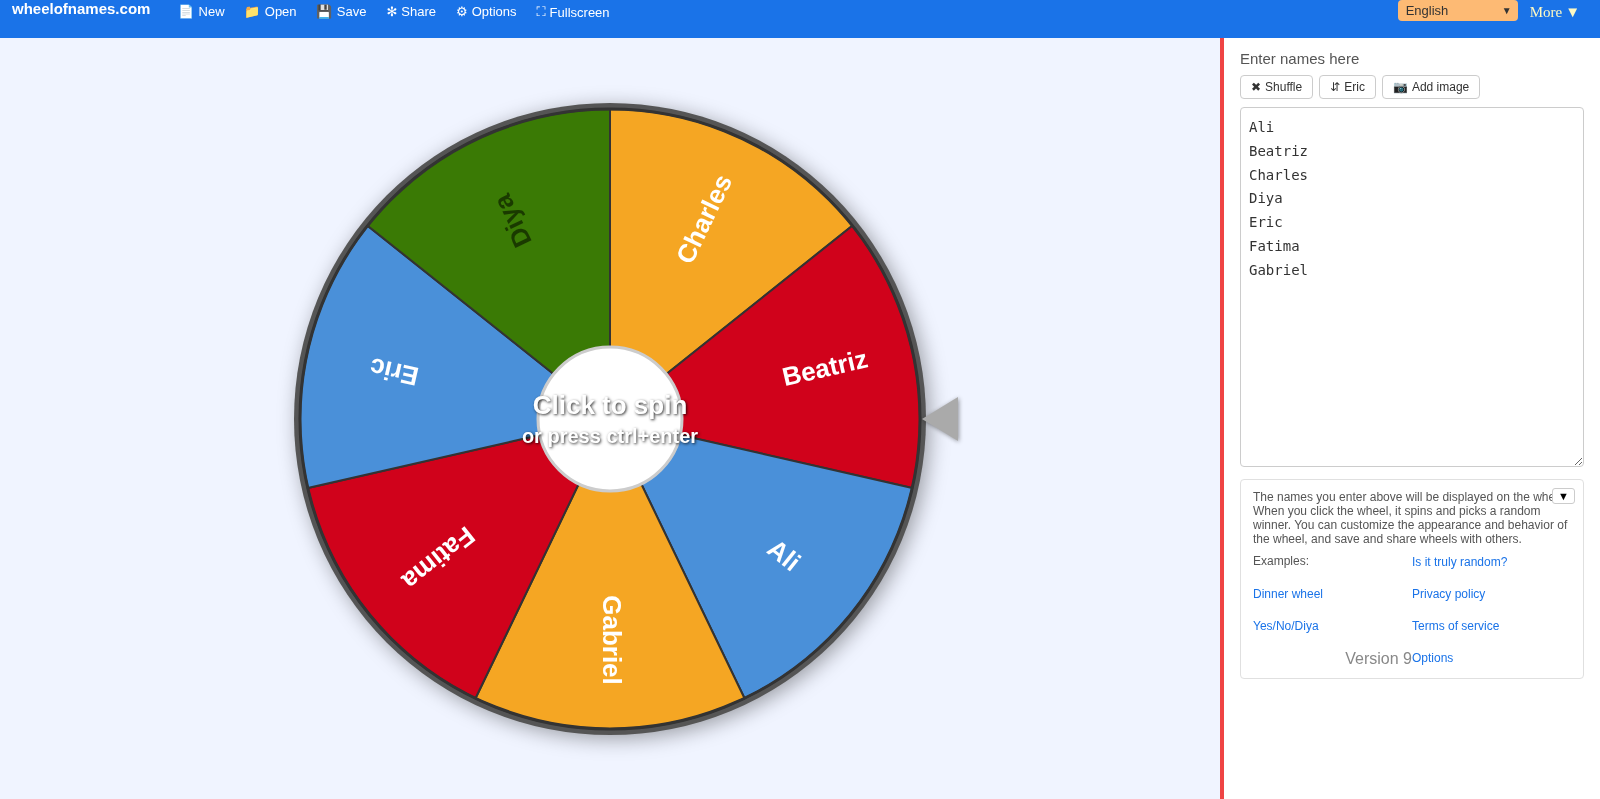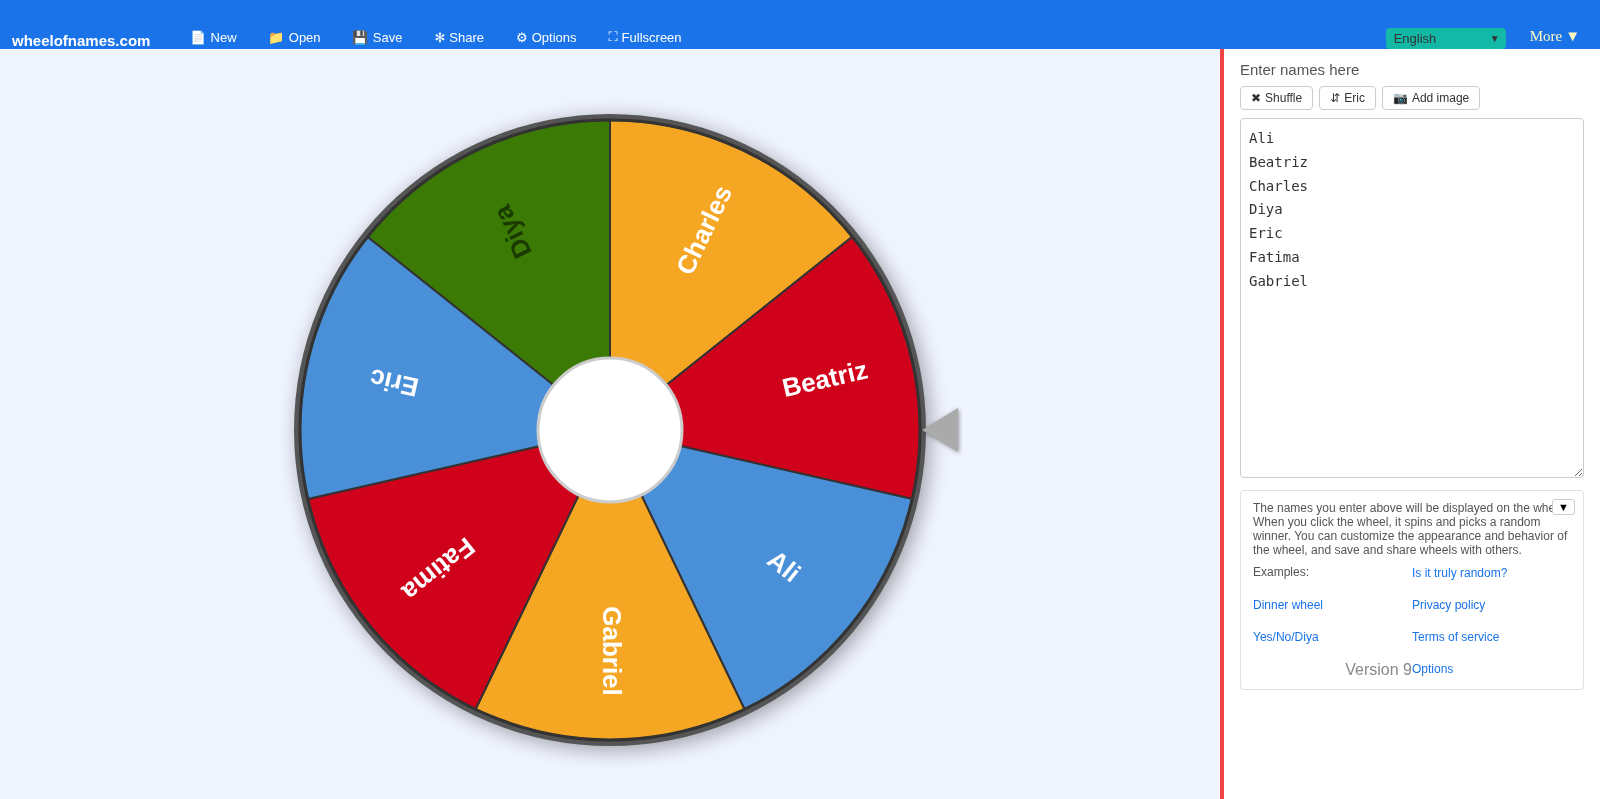--- a/index.html
+++ b/index.html
@@ -1,25 +1,25 @@
 <!DOCTYPE html>
 <html><head>
   <meta charset="utf-8">
   <style>
     * { box-sizing: border-box; margin: 0; padding: 0; }
     body { font-family: Arial, sans-serif; background: #fff; overflow-x: hidden; }
 
     
     #header {
       background: #1a73e8;
-      height: 49px;
-      display: flex;
-      align-items: flex-end;
+      height: 38px;
+      display: flex;
+      align-items: flex-start;
       padding: 0 12px;
-      gap: 16px;
+      gap: 4px;
     }
     #header .brand {
       color: #fff;
       font-size: 15px;
       font-weight: bold;
       margin-right: 16px;
       white-space: nowrap;
     }
     .header-btn {
       color: #fff;
@@ -29,21 +29,21 @@
       font-size: 13px;
       display: flex;
       align-items: center;
       gap: 4px;
       padding: 4px 8px;
       border-radius: 3px;
       white-space: nowrap;
     }
     .header-spacer { flex: 1; }
     .lang-select {
-      background: #14b8a6;
+      background: #fdba74;
       border: none;
       border-radius: 4px;
       padding: 3px 36px 3px 8px;
       font-size: 13px;
       cursor: pointer;
       appearance: none;
       -webkit-appearance: none;
       color: #333;
       min-width: 120px;
     }
@@ -301,20 +301,24 @@
           <path d="M 330 330 L 87.63224043491073 136.71816142379265 A 310 310 0 0 1 329.99999999999994 20 Z" fill="#3a7a05" stroke="#333" stroke-width="2"></path>
           <text x="234.11169365501962" y="130.88588019356538" text-anchor="middle" dominant-baseline="middle" fill="#1a3a00" font-size="26" font-weight="bold" font-family="Arial, sans-serif" transform="rotate(244.28571428571428, 234.11169365501962, 130.88588019356538)">Diya</text>
           <circle cx="330" cy="330" r="310" fill="none" stroke="#333" stroke-width="3"></circle>
           <circle cx="330" cy="330" r="72" fill="#fff" stroke="#ccc" stroke-width="3"></circle>
         </svg>
 
       
       <div id="pointer"></div>
 
       
+      <div class="spin-hint">
+        <span class="click-text">Click to spin</span>
+        <span class="ctrl-text">or press ctrl+enter</span>
+      </div>
     </div>
   </div>
 
   <div id="right-panel">
     <div id="panel-title">Enter names here</div>
 
     <div class="panel-actions">
       <button class="action-btn">
         <span>✖</span>
         <span>Shuffle</span>

